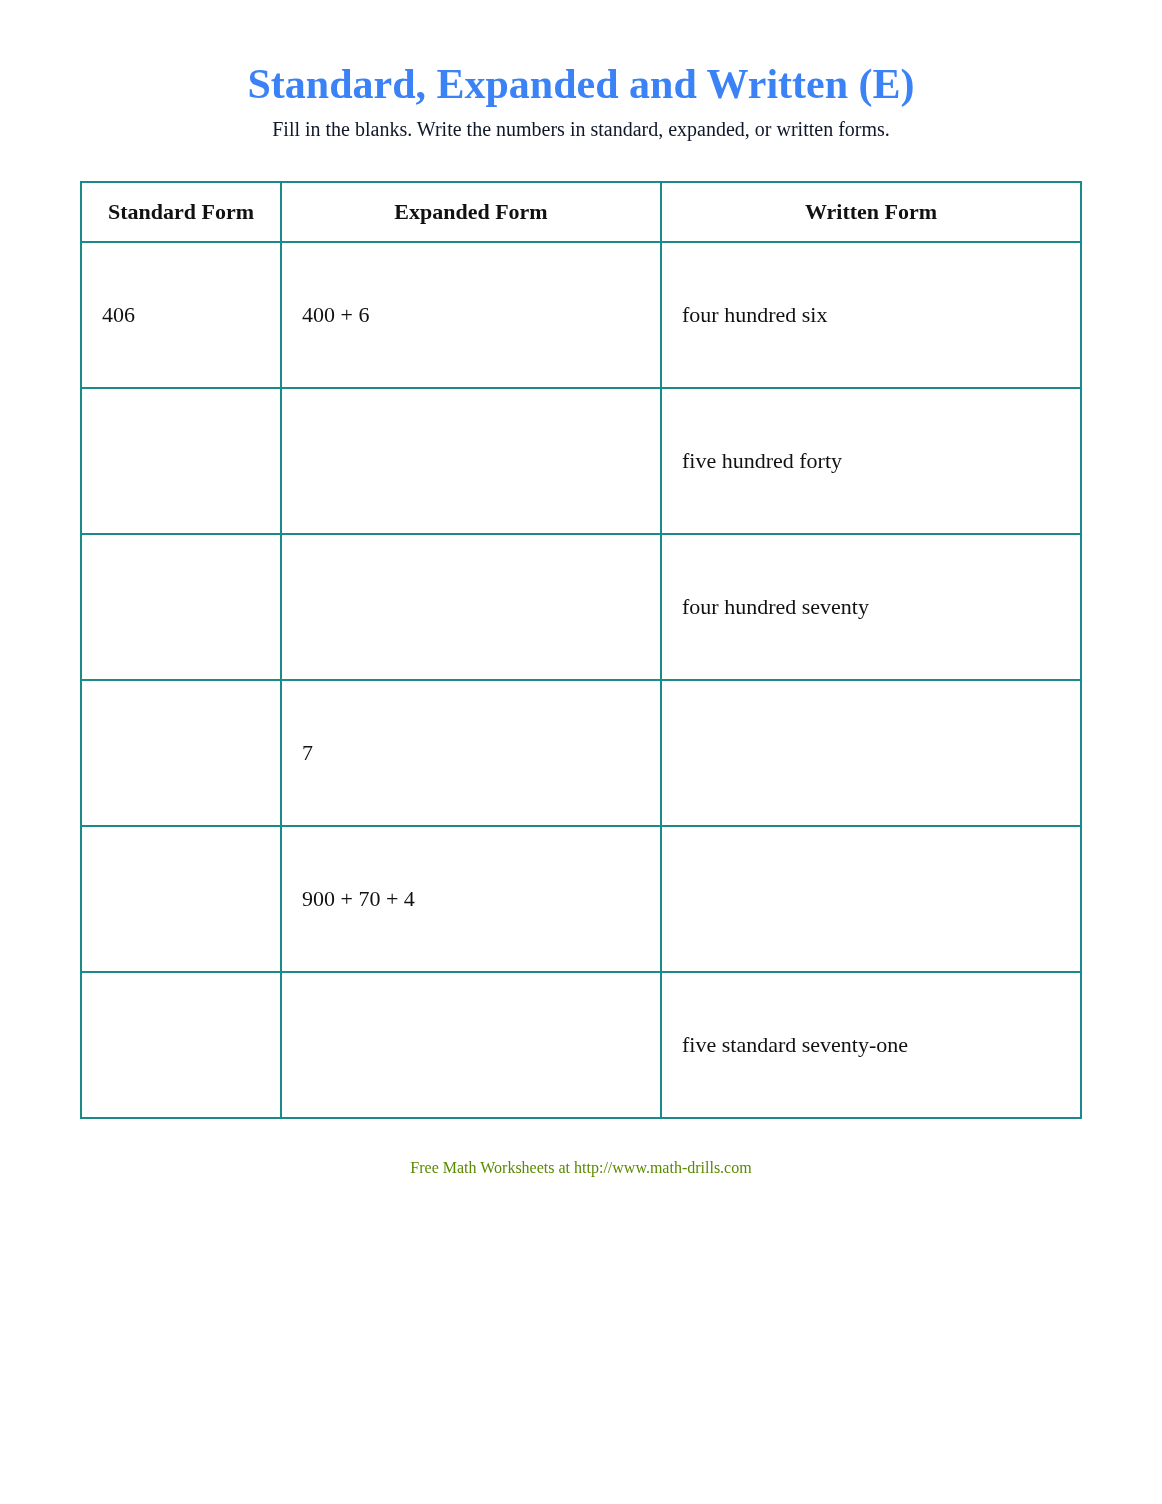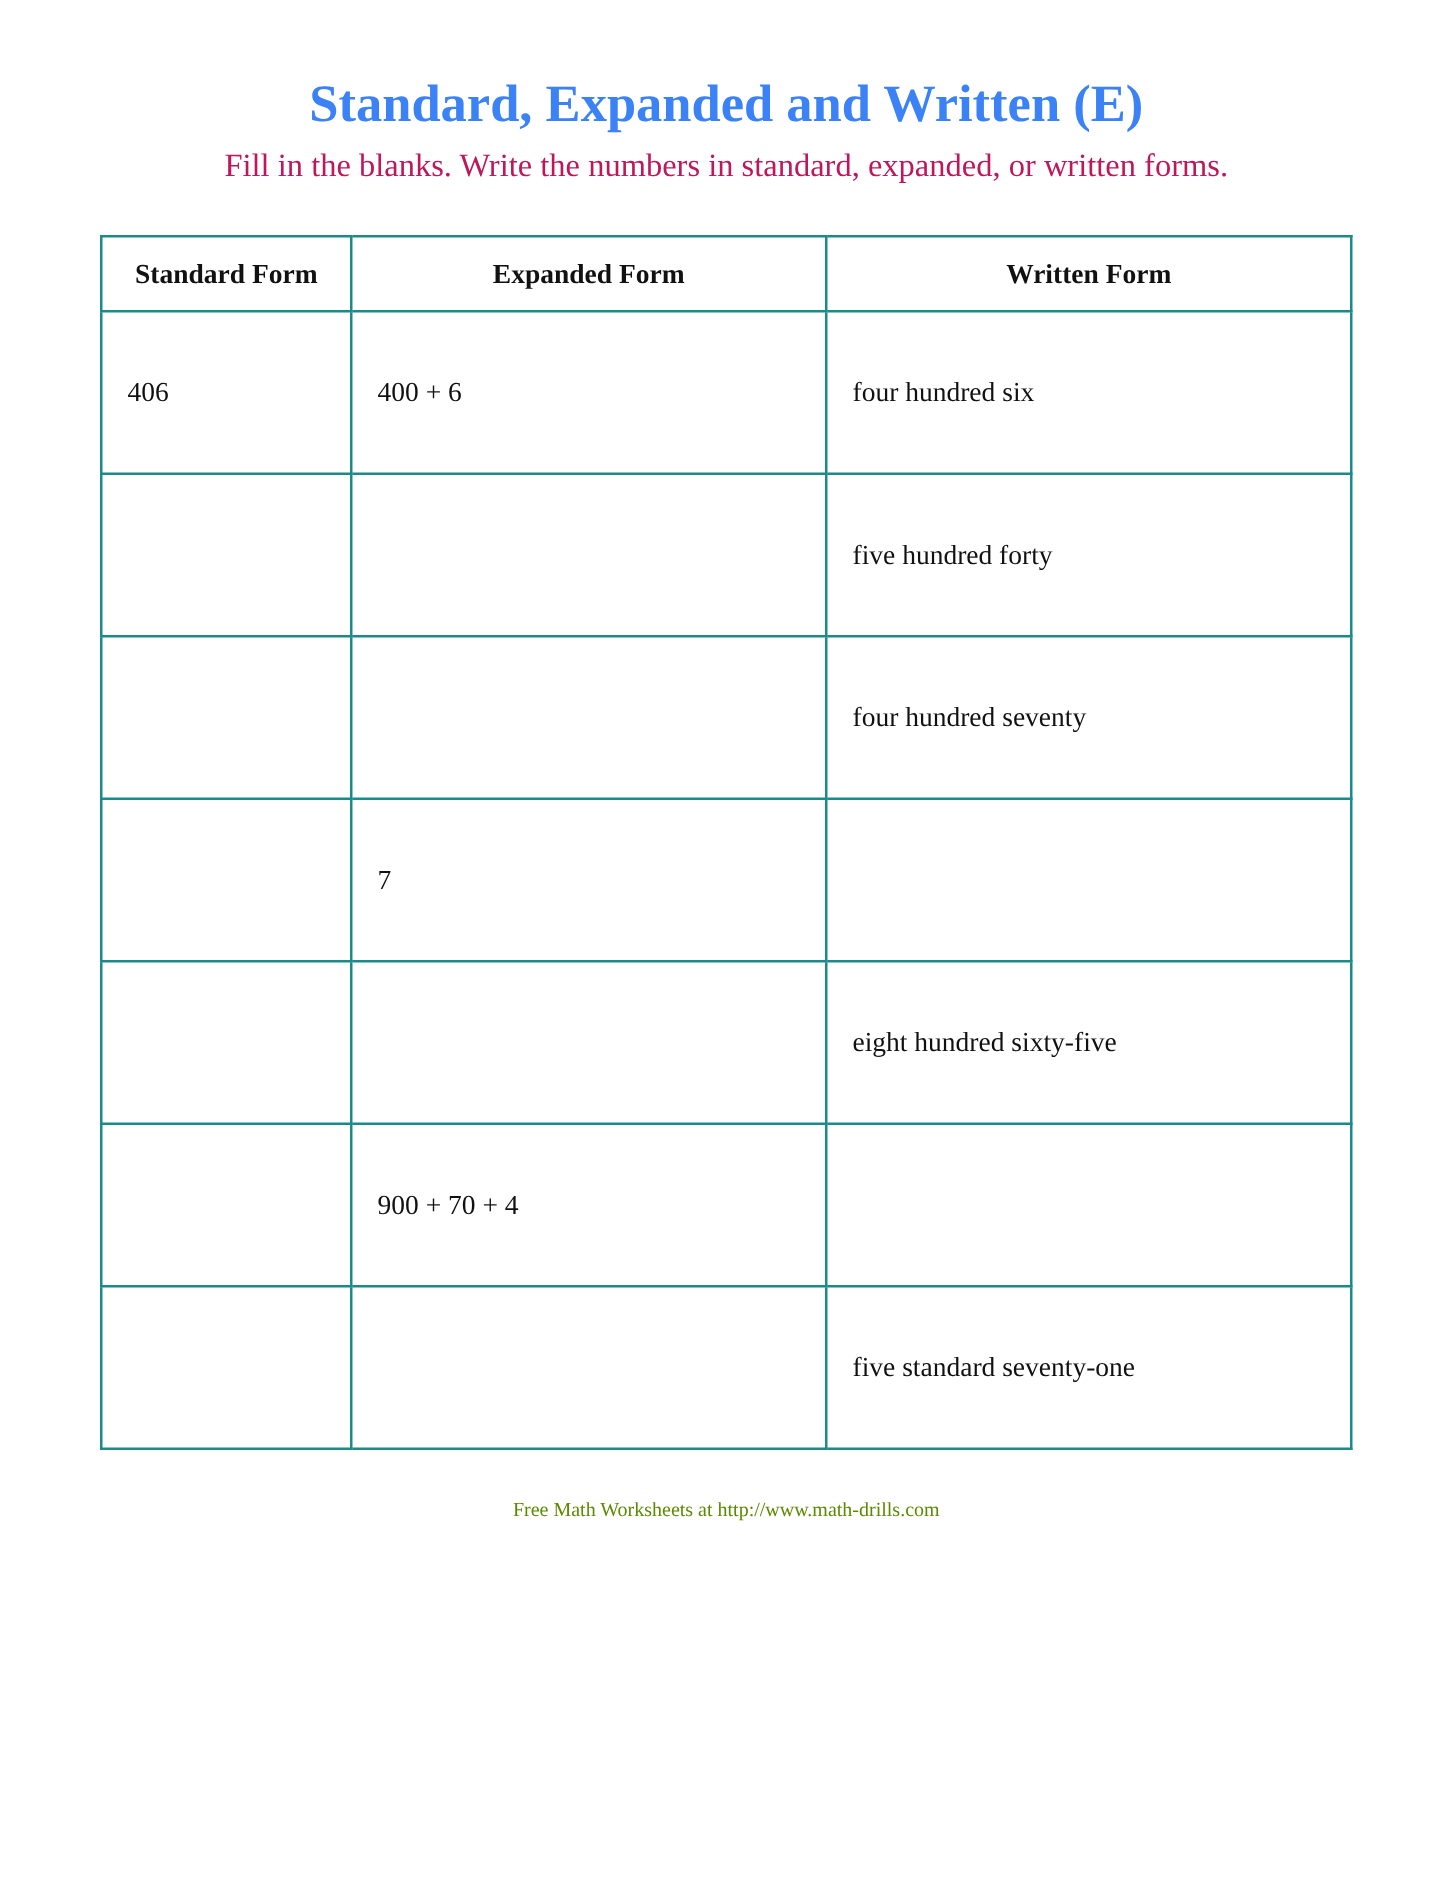--- a/index.html
+++ b/index.html
@@ -21,38 +21,38 @@
 
     .page-title {
       font-size: 42px;
       color: #3b82f6;
       font-weight: bold;
       text-align: center;
       margin-bottom: 10px;
     }
 
     .page-subtitle {
-      font-size: 26px;
-      color: #be185d;
+      font-size: 20px;
+      color: #0f172a;
       text-align: center;
       margin-bottom: 40px;
     }
 
     .worksheet-table {
       width: 100%;
       border-collapse: collapse;
       border: 2px solid #ef4444;
     }
 
     .worksheet-table th,
     .worksheet-table td {
       border: 2px solid #1A8A8A;
       padding: 12px 20px;
       vertical-align: middle;
-      height: 130px;
+      height: 146px;
     }
 
     .worksheet-table thead th {
       text-align: center;
       font-size: 22px;
       font-weight: bold;
       color: #111;
       background: #fff;
       height: 60px;
       padding: 10px 20px;
@@ -113,25 +113,20 @@
         <td class="col-expanded"></td>
         <td class="col-written">four hundred seventy</td>
       </tr>
       <tr>
         <td class="col-standard"></td>
         <td class="col-expanded">7</td>
         <td class="col-written"></td>
       </tr>
       <tr>
         <td class="col-standard"></td>
-        <td class="col-expanded"></td>
-        <td class="col-written">eight hundred sixty-five</td>
-      </tr>
-      <tr>
-        <td class="col-standard"></td>
         <td class="col-expanded">900 + 70 + 4</td>
         <td class="col-written"></td>
       </tr>
       <tr>
         <td class="col-standard"></td>
         <td class="col-expanded"></td>
         <td class="col-written">five standard seventy-one</td>
       </tr>
     </tbody>
 </table>

